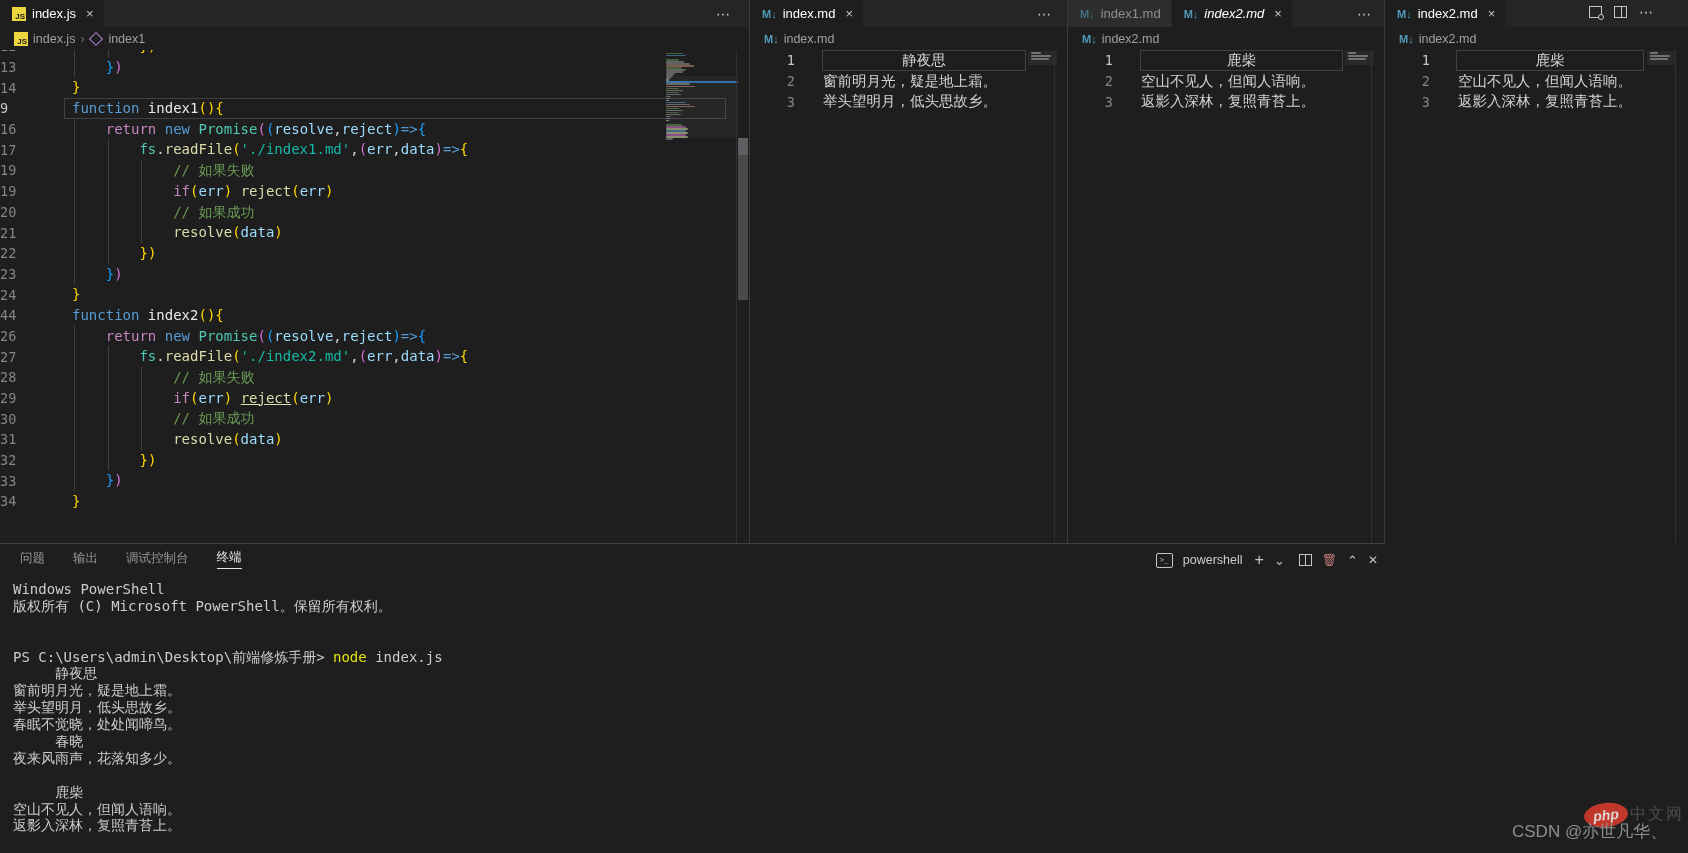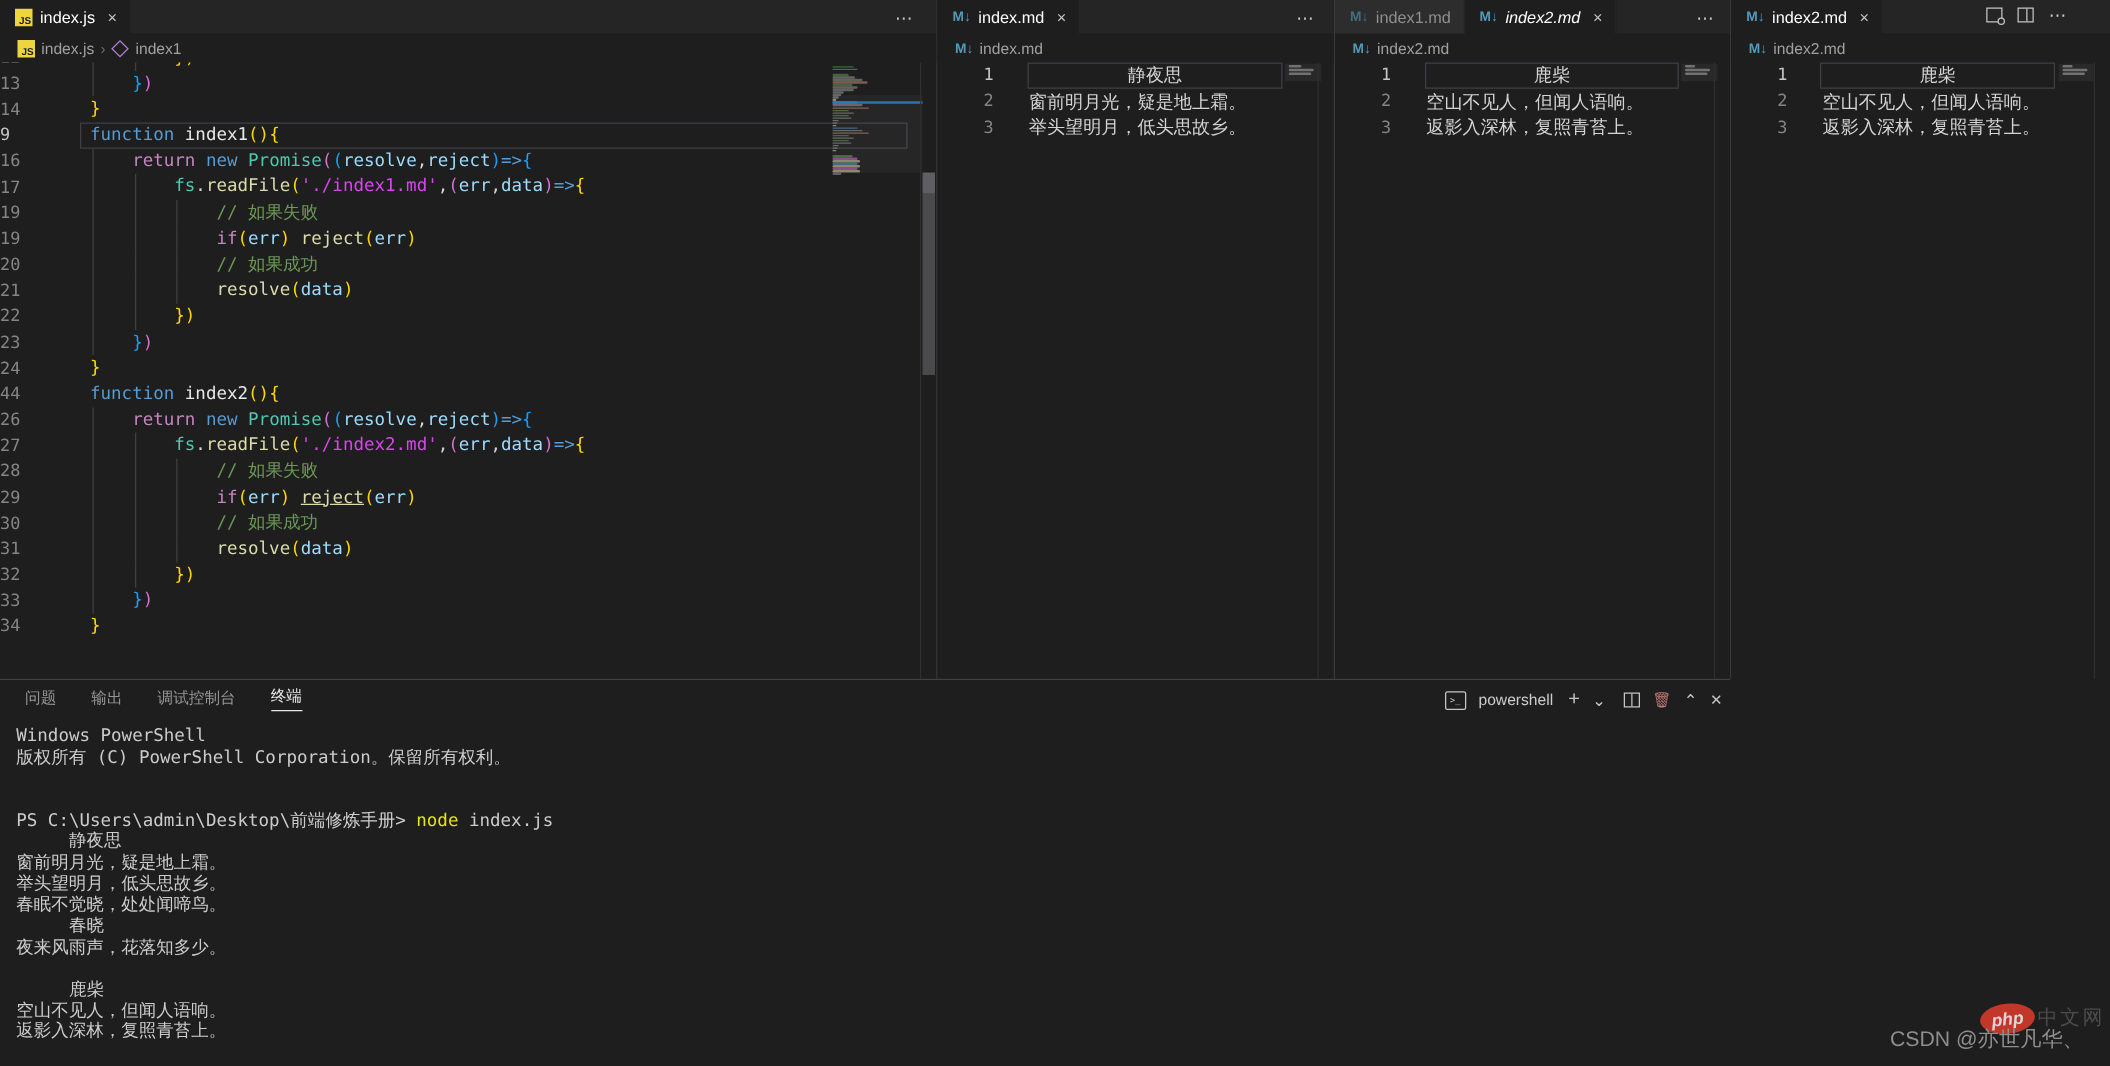--- a/index.html
+++ b/index.html
@@ -26,21 +26,21 @@
   .cline{height:20.7px;display:flex;align-items:center;position:relative;}
   .lnum{width:47px;color:#858585;font-size:13.5px;flex:none;}
   .lnum.cur{color:#c6c6c6;}
   .lcode{margin-left:25px;position:relative;white-space:pre;display:block;height:20.7px;line-height:20.7px;}
   .guide{position:absolute;top:0;bottom:0;width:1px;background:#404040;}
   .curbox{position:absolute;left:64px;right:10px;top:0;height:20.7px;border:1px solid #3f3f46;box-sizing:border-box;pointer-events:none;}
   .tok{white-space:pre;}
   .c-gold{color:#ffd700}.c-pink{color:#d670d6}.c-bblue{color:#179fff}
   .c-kw{color:#569cd6}.c-ctrl{color:#c586c0}.c-teal{color:#4ec9b0}
   .c-fn{color:#dcdcaa}.c-fnu{color:#dcdcaa;text-decoration:underline}
-  .c-param{color:#9cdcfe}.c-str{color:#d946ef}.c-com{color:#6a9955}
+  .c-param{color:#9cdcfe}.c-str{color:#14b8a6}.c-com{color:#6a9955}
   .c-wht{color:#d4d4d4}.c-decl{color:#e8e8e8}
   
   .minimap{position:absolute;left:666px;top:50px;width:72px;height:120px;}
   .mmrow{height:1.45px;margin-bottom:0.6px;border-radius:1px;}
   .mmline{position:absolute;left:0;right:0;height:2px;background:#2e74b5;opacity:.9;}
   .mmview{position:absolute;left:0;right:0;background:rgba(255,255,255,0.04);}
   .lane{position:absolute;right:0;top:50px;bottom:0;width:12px;border-left:1px solid #2f2f2f;}
   .thumb{position:absolute;left:1px;right:1px;background:#4a4a4d;}
   .thumb.hi{background:#5f5f63;}
   
@@ -374,21 +374,21 @@
     <span class="ticon">⌄</span>
     <span class="icobox" style="margin-left:4px">
         <span class="bar"></span>
       </span>
     <span class="ticon trash" style="font-size:12px">🗑</span>
     <span class="ticon">⌃</span>
     <span class="ticon" style="font-size:12px">✕</span>
   </div>
   <div class="term" id="term">
       <div class="tline"><span>Windows PowerShell</span></div>
-      <div class="tline"><span>版权所有 (C) PowerShell Corporation。保留所有权利。</span></div>
+      <div class="tline"><span>版权所有 (C) Microsoft PowerShell。保留所有权利。</span></div>
       <div class="tline">&nbsp;</div>
       <div class="tline">&nbsp;</div>
       <div class="tline"><span>PS C:\Users\admin\Desktop\前端修炼手册&gt; </span><span class="t-y">node</span><span> index.js</span></div>
       <div class="tline"><span>     静夜思</span></div>
       <div class="tline"><span>窗前明月光，疑是地上霜。</span></div>
       <div class="tline"><span>举头望明月，低头思故乡。</span></div>
       <div class="tline"><span>春眠不觉晓，处处闻啼鸟。</span></div>
       <div class="tline"><span>     春晓</span></div>
       <div class="tline"><span>夜来风雨声，花落知多少。</span></div>
       <div class="tline">&nbsp;</div>

